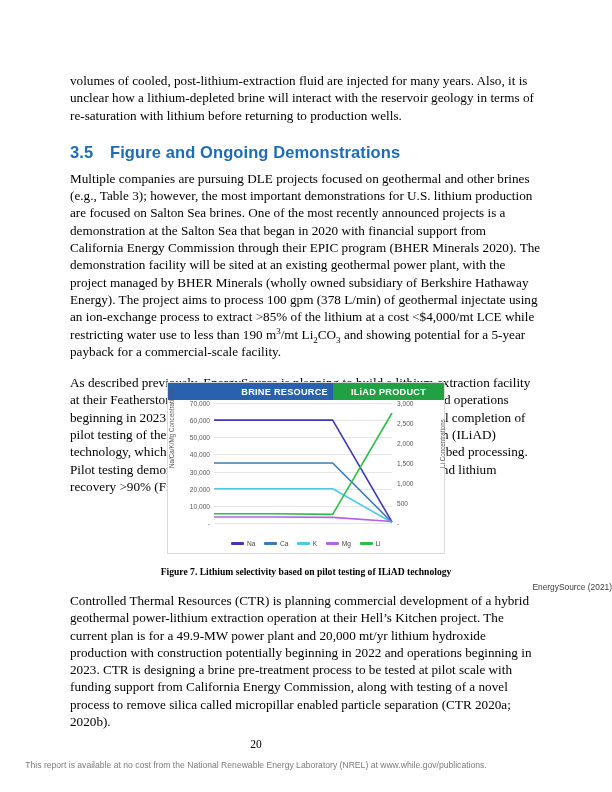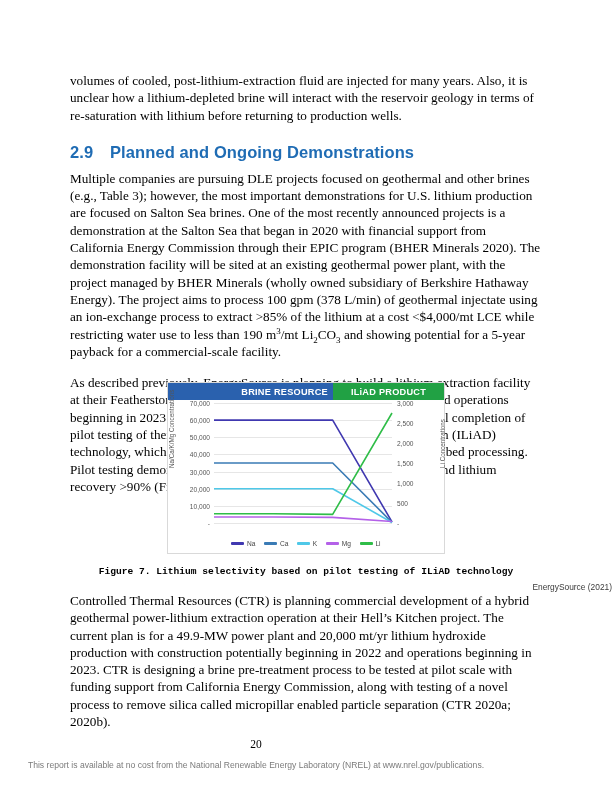--- a/index.html
+++ b/index.html
@@ -173,21 +173,21 @@
     color: #444444;
   }
   .legend-swatch {
     width: 13px;
     height: 2.2px;
     border-radius: 1px;
     display: inline-block;
   }
 
   .fig-caption {
-    font-family: Liberation Mono, monospace;
+    font-family: Liberation Serif, serif;
     font-size: 9.6px;
     font-weight: bold;
     text-align: center;
     margin-top: 12px;
     color: #000;
   }
   .fig-source {
     font-family: "Liberation Sans", sans-serif;
     font-size: 8.4px;
     text-align: right;
@@ -225,21 +225,21 @@
 </head>
 <body>
 
 <div class="page">
 
   <div class="content">
 
     <p class="body">volumes of cooled, post-lithium-extraction fluid are injected for many years. Also, it is unclear how a lithium-depleted brine will interact with the reservoir geology in terms of re-saturation with lithium before returning to production wells.</p>
 
     <h2 class="section">
-      <span class="num">2.9</span><span>Planned and Ongoing Demonstrations</span>
+      <span class="num">3.5</span><span>Figure and Ongoing Demonstrations</span>
     </h2>
 
     <p class="body"><span>Multiple companies are pursuing DLE projects focused on geothermal and other brines (e.g., Table 3); however, the most important demonstrations for U.S. lithium production are focused on Salton Sea brines. One of the most recently announced projects is a demonstration at the Salton Sea that began in 2020 with financial support from California Energy Commission through their EPIC program (BHER Minerals 2020). The demonstration facility will be sited at an existing geothermal power plant, with the project managed by BHER Minerals (wholly owned subsidiary of Berkshire Hathaway Energy). The project aims to process 100 gpm (378 L/min) of geothermal injectate using an ion-exchange process to extract &gt;85% of the lithium at a cost &lt;$4,000/mt LCE while restricting water use to less than 190 m</span><sup>3</sup><span>/mt Li</span><sub>2</sub><span>CO</span><sub>3</sub><span> and showing potential for a 5-year payback for a commercial-scale facility.</span></p>
 
     <p class="body tight">As described previously, EnergySource is planning to build a lithium extraction facility at their Featherstone power plant, with construction starting in 2021 and operations beginning in 2023 (EnergySource 2021). They have reported successful completion of pilot testing of their patented Integrated Lithium Adsorption Desorption (ILiAD) technology, which combines lithium-selective sorbent with continuous bed processing. Pilot testing demonstrated monovalent and divalent removal &gt;99.5% and lithium recovery &gt;90% (Figure 7).</p>
   </div>
 
   <div class="figure-wrap">
 
     <div class="chart">
@@ -317,15 +317,15 @@
 
     <div class="fig-caption">Figure 7. Lithium selectivity based on pilot testing of ILiAD technology</div>
     <div class="fig-source">EnergySource (2021)</div>
   </div>
 
   <div class="content-lower">
     <p class="body tight">Controlled Thermal Resources (CTR) is planning commercial development of a hybrid geothermal power-lithium extraction operation at their Hell’s Kitchen project. The current plan is for a 49.9-MW power plant and 20,000 mt/yr lithium hydroxide production with construction potentially beginning in 2022 and operations beginning in 2023. CTR is designing a brine pre-treatment process to be tested at pilot scale with funding support from California Energy Commission, along with testing of a novel process to remove silica called micropillar enabled particle separation (CTR 2020a; 2020b).</p>
   </div>
 
   <div class="page-number">20</div>
-  <div class="footer-note">This report is available at no cost from the National Renewable Energy Laboratory (NREL) at www.nrel.gov/publications.</div>
+  <div class="footer-note">This report is available at no cost from the National Renewable Energy Laboratory (NREL) at www.while.gov/publications.</div>
 
 </div>
 
 </body></html>

